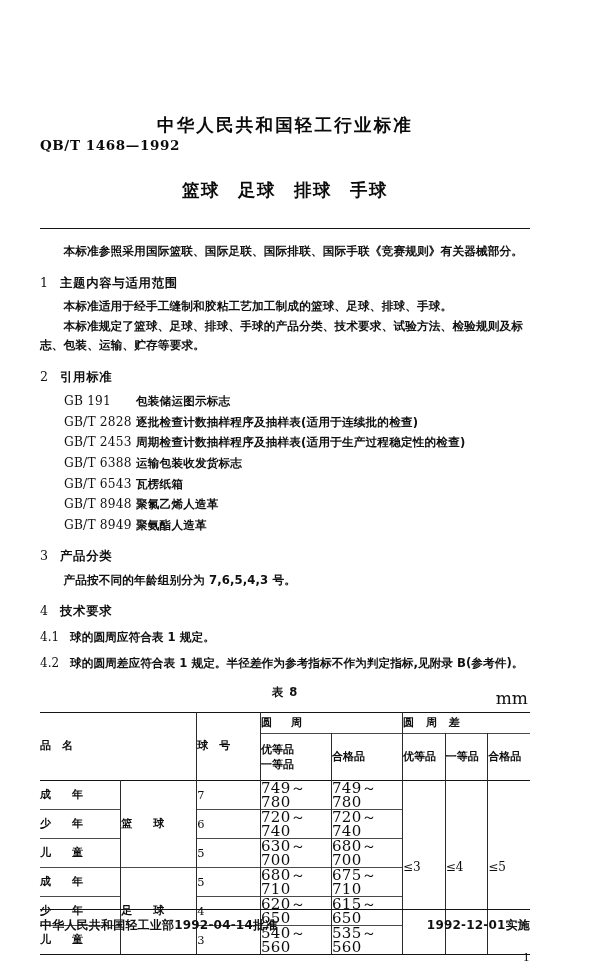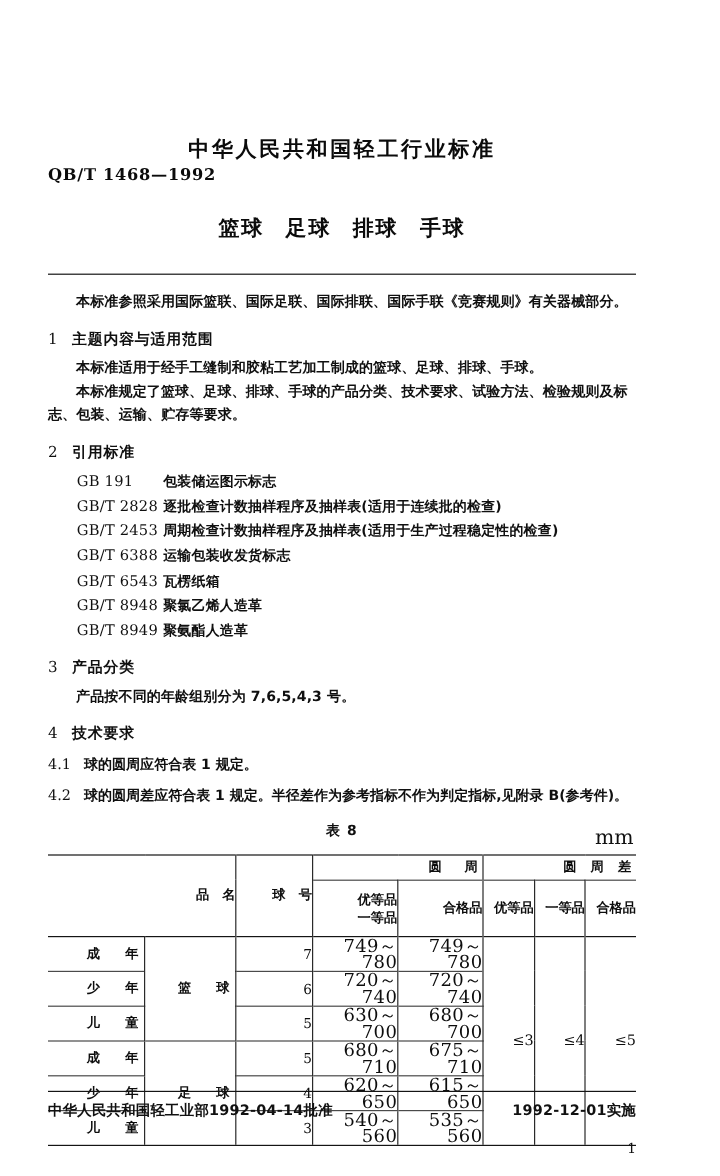--- a/index.html
+++ b/index.html
@@ -156,21 +156,21 @@
   table.spec {
     width: 100%;
     border-collapse: collapse;
     table-layout: fixed;
   }
   table.spec th,
   table.spec td {
     border-left: 0.9px solid #2a2a2a;
     border-right: 0.9px solid #2a2a2a;
     border-top: 0.8px solid #4a4a4a;
-    text-align: right;
+    text-align: left;
     font-size: 11px;
     font-weight: bold;
     padding: 0;
     height: 21px;
     line-height: 14px;
     color: #0d0d0d;
   }
   table.spec thead tr:first-child th { border-top: none; }
   table.spec tr > *:first-child { border-left: none; }
   table.spec tr > *:last-child { border-right: none; }

